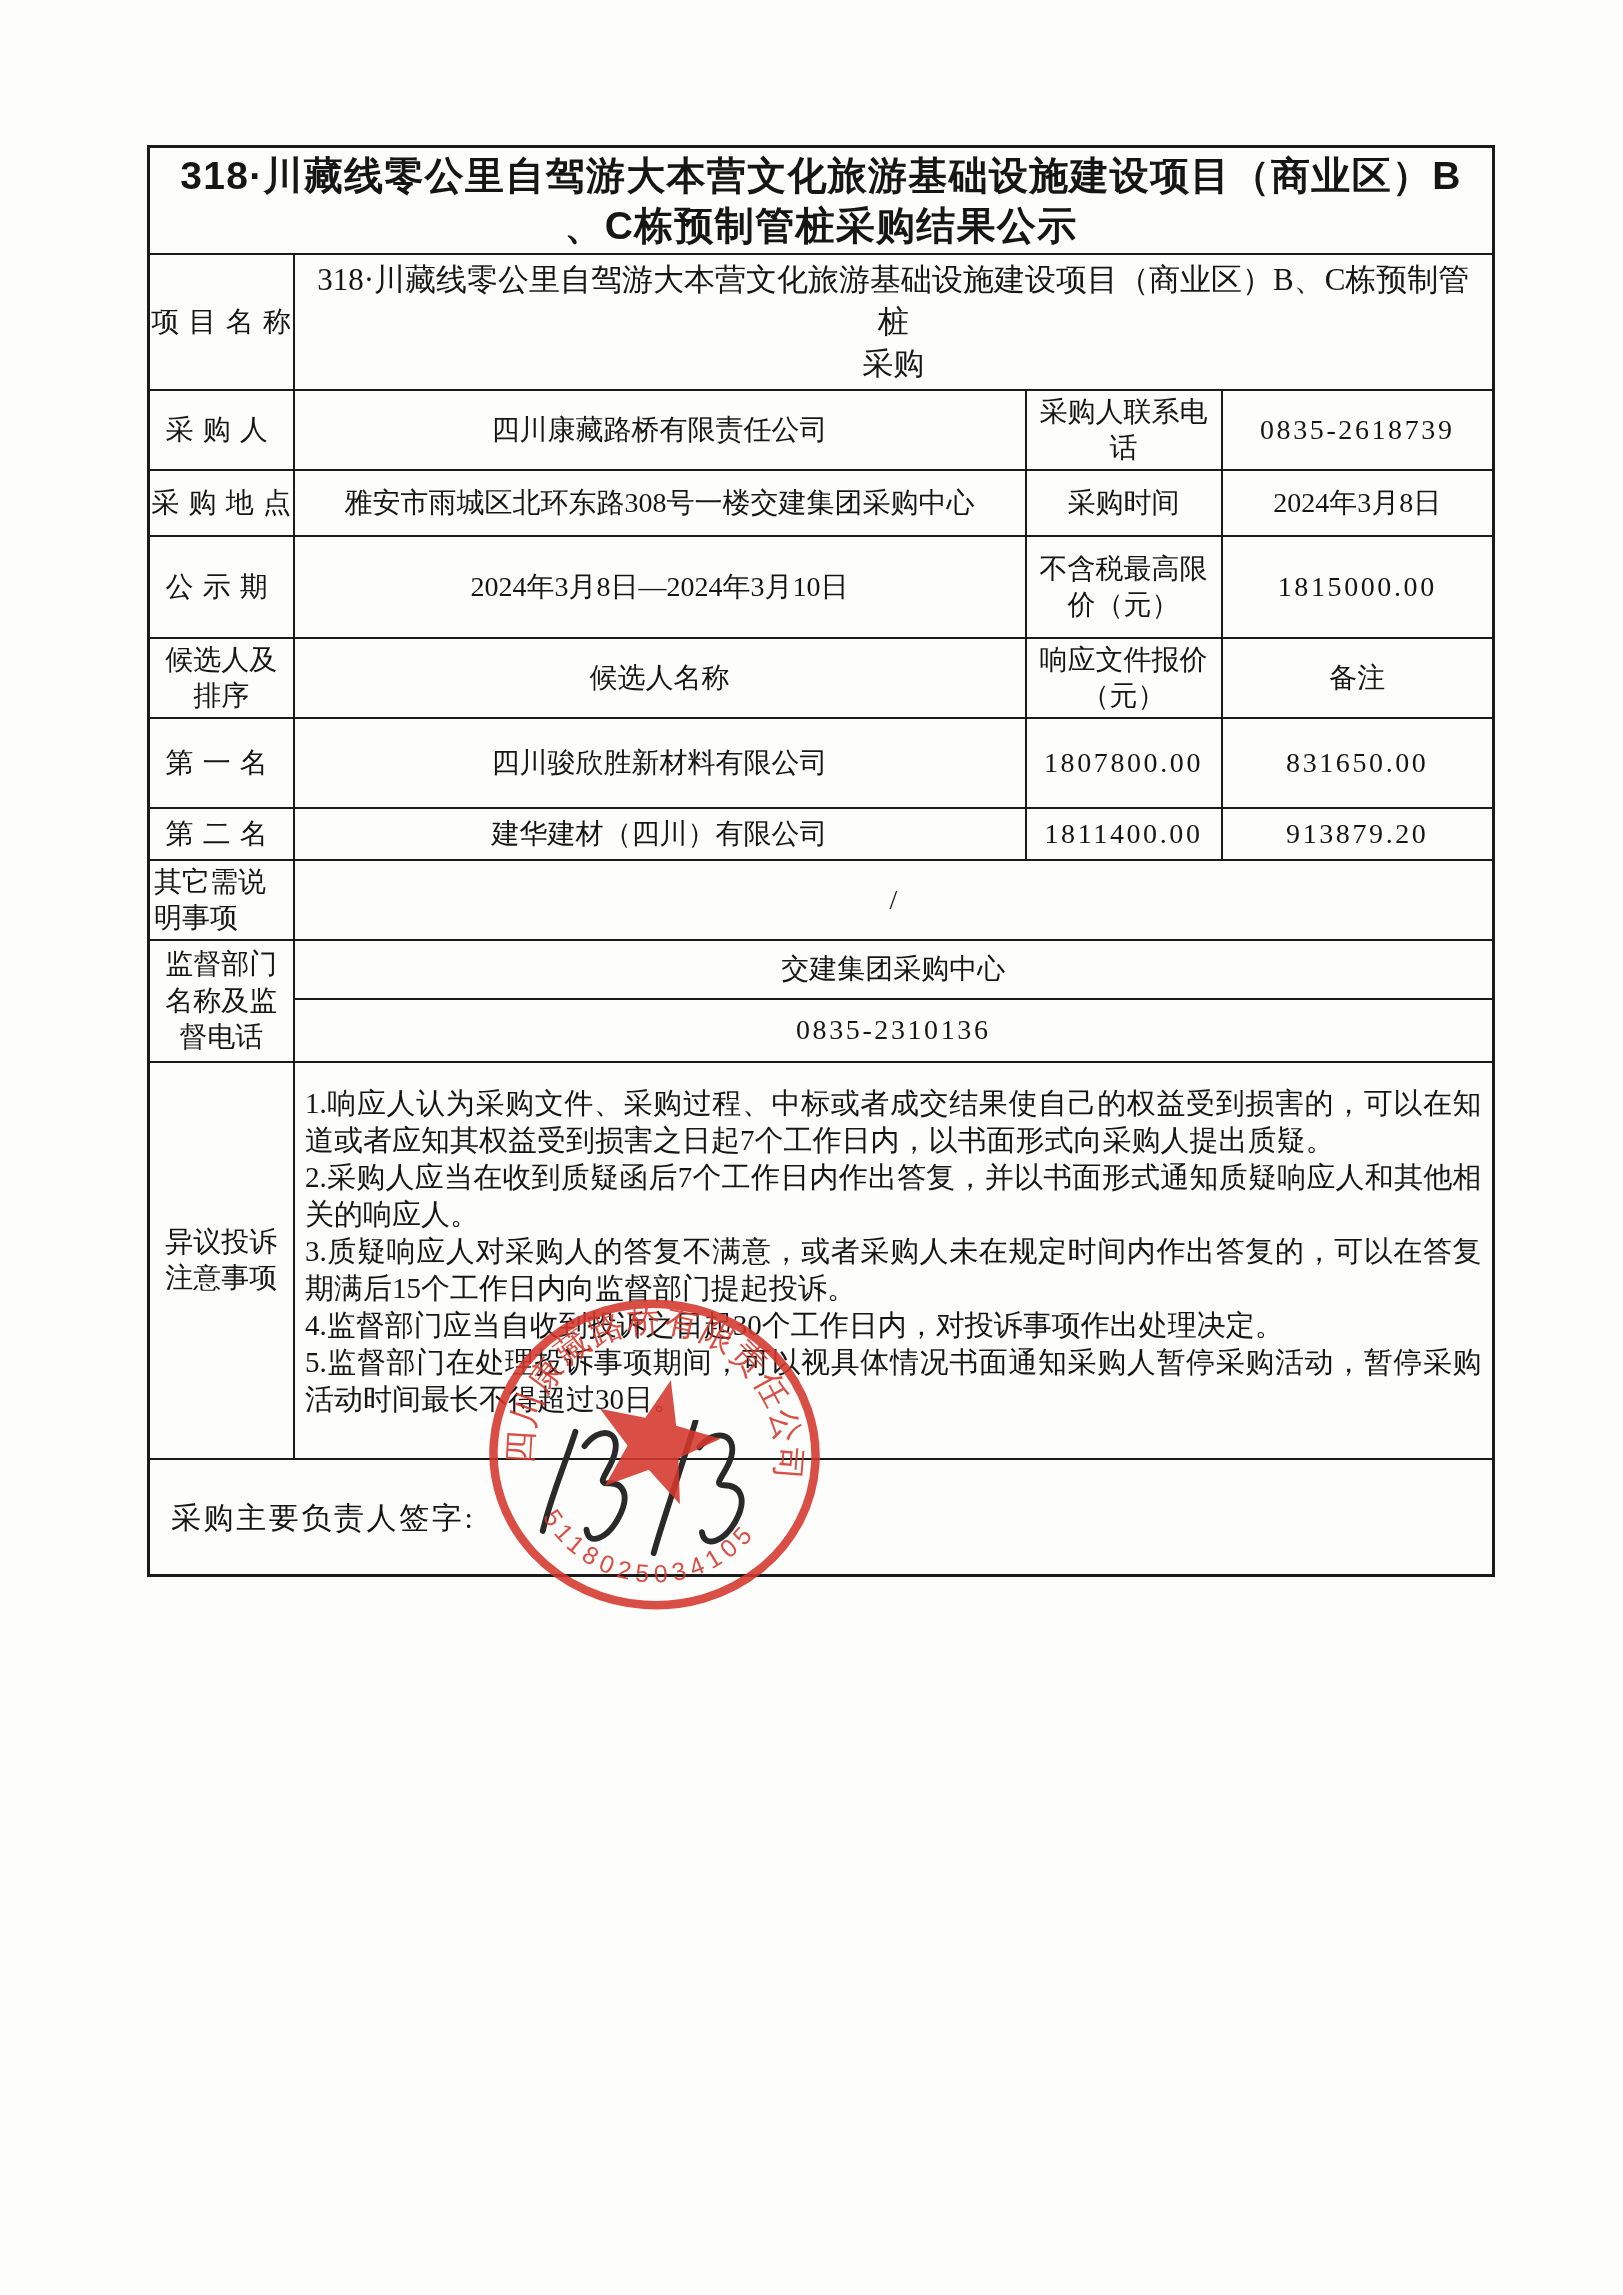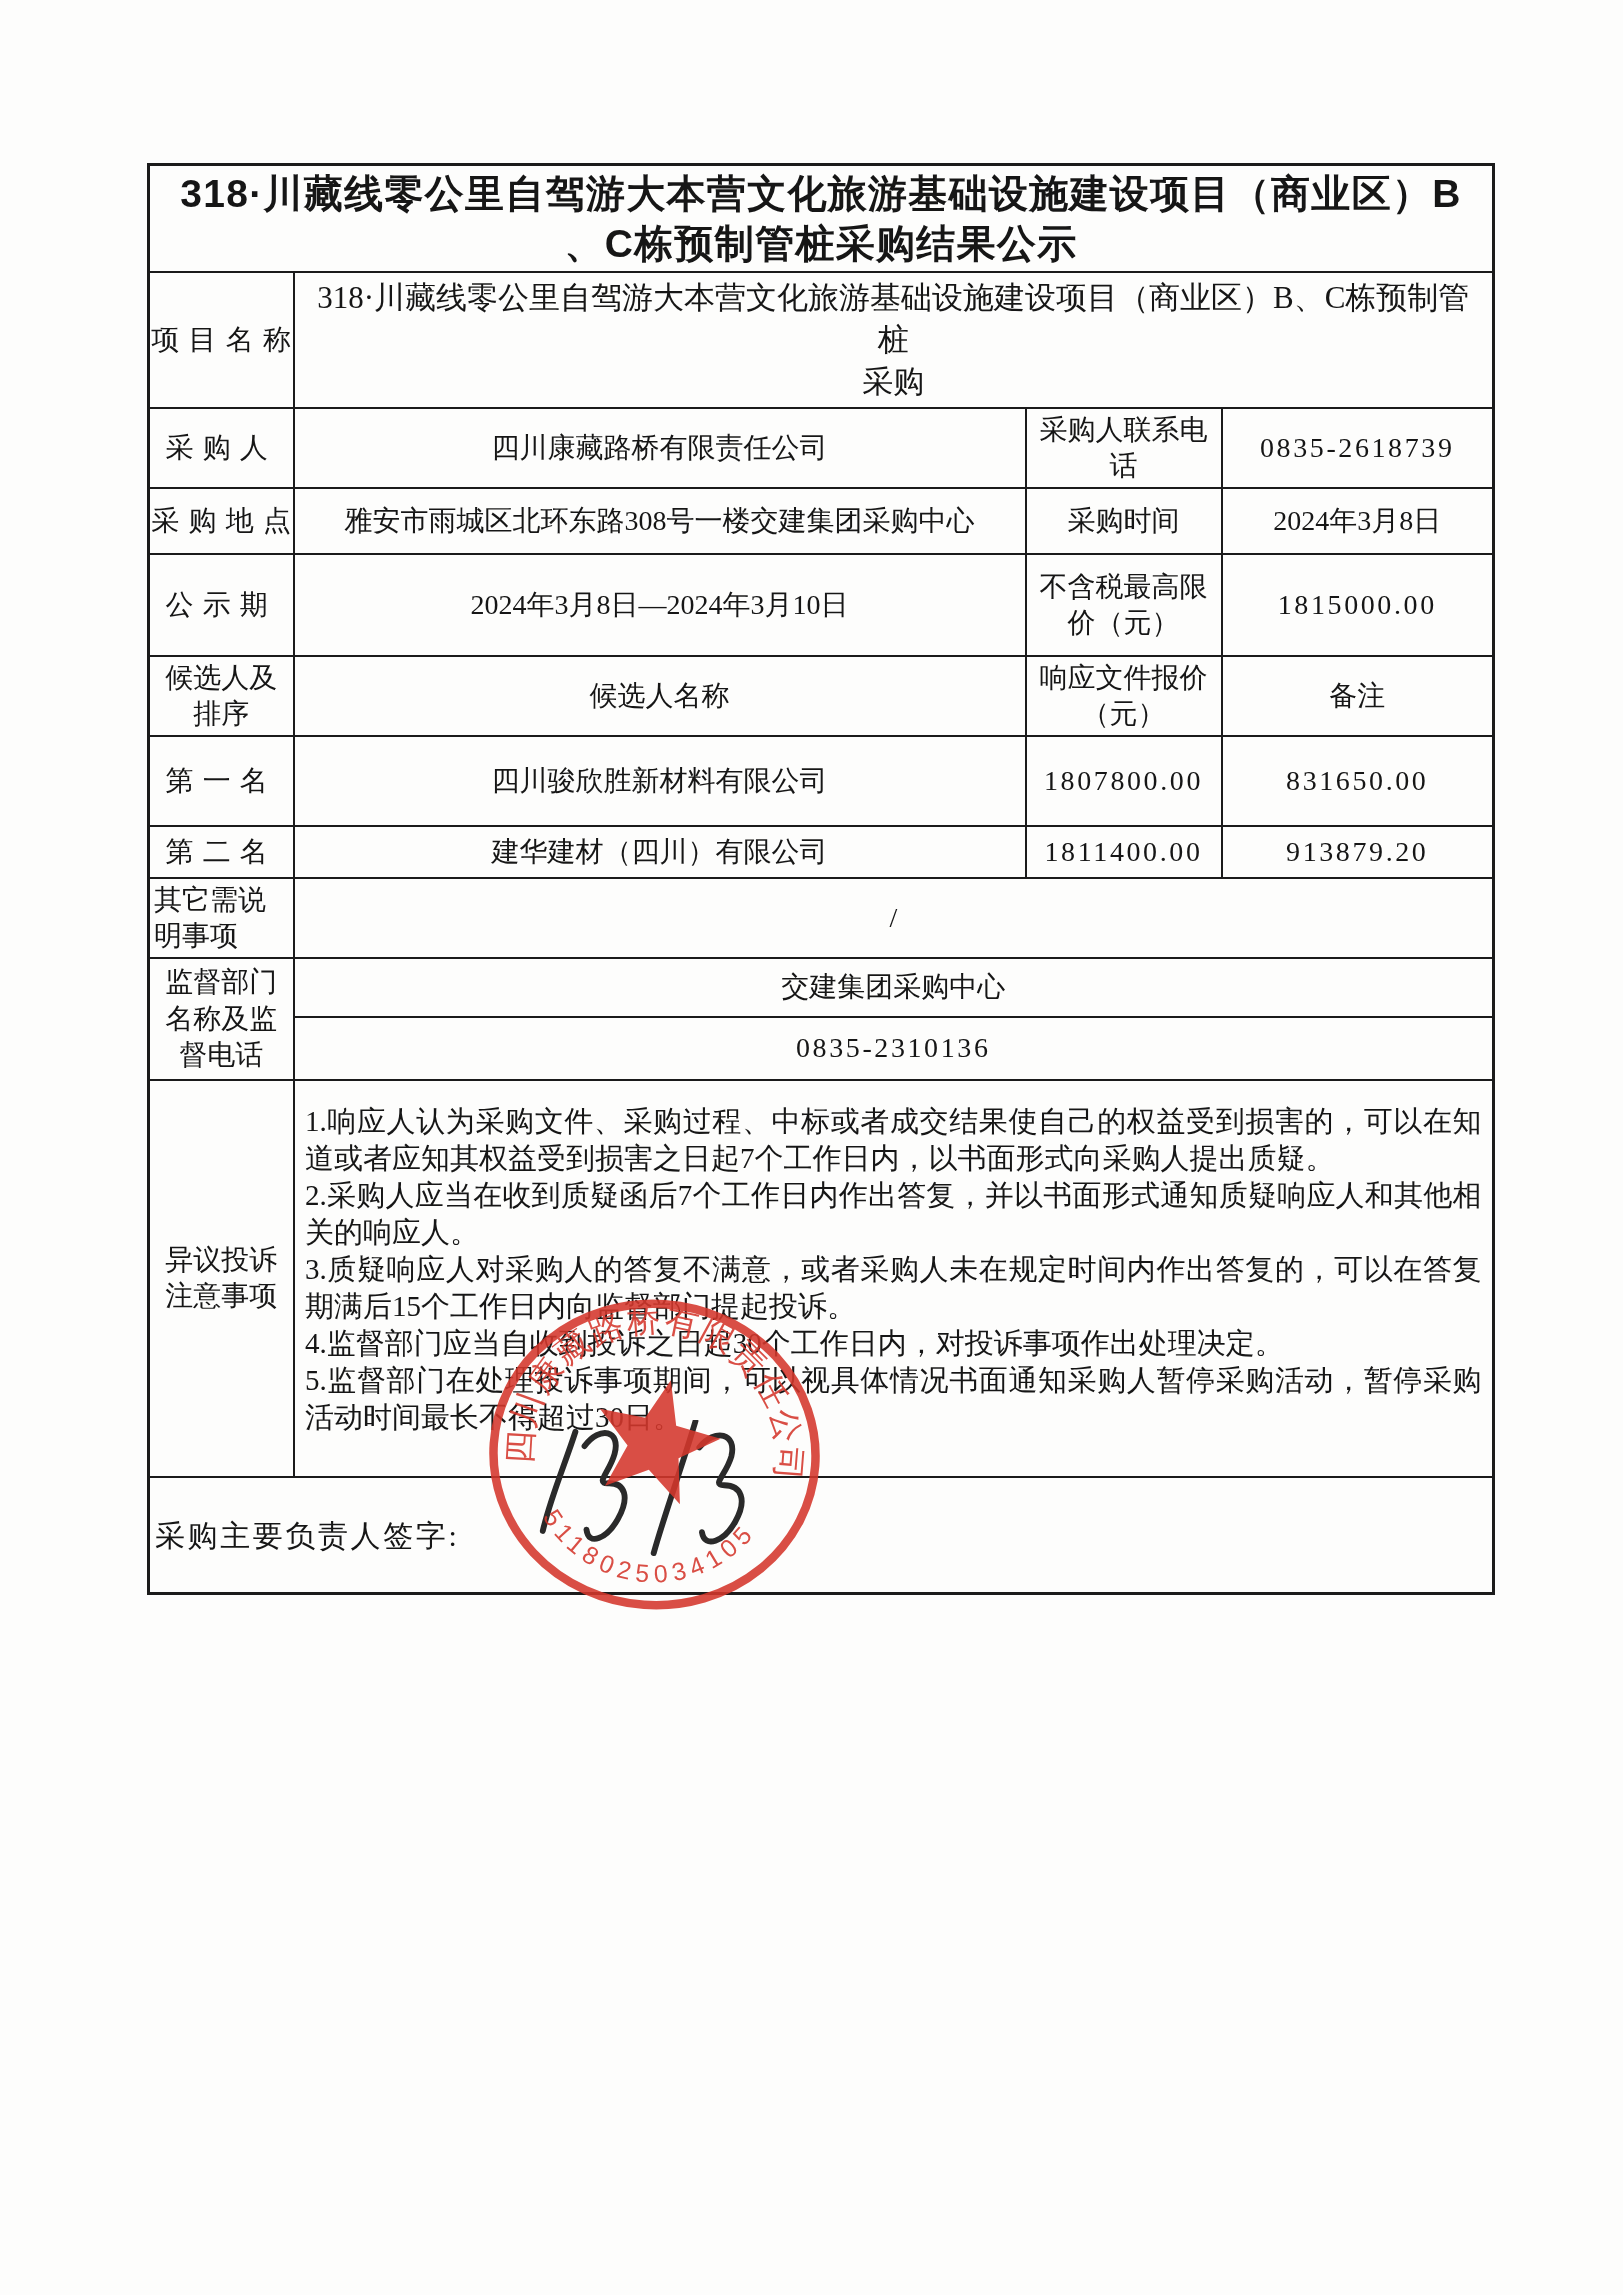--- a/index.html
+++ b/index.html
@@ -6,21 +6,21 @@
   html,body { background:#e8e8e8; }
   .page {
     position:relative;
     width:1623px; height:2295px;
     background:#fdfdfc;
     overflow:hidden;
     font-family:"Liberation Serif","DejaVu Serif",serif;
     color:#161616;
   }
   table.doc {
-    position:absolute; left:147px; top:163px;
+    position:absolute; left:147px; top:145px;
     width:1346px;
     border-collapse:collapse;
     table-layout:fixed;
     border:3.9px solid #1b1b1b;
   }
   td {
     border:2.6px solid #1b1b1b;
     text-align:center;
     vertical-align:middle;
     font-size:28px;
@@ -65,21 +65,21 @@
   td.notes p {
     font-size:29px;
     line-height:37px;
     text-align:justify;
     margin:0;
   }
   td.sign-cell {
     text-align:left;
     vertical-align:middle;
     font-size:30px;
-    padding-left:5px;
+    padding-left:21px;
     letter-spacing:2.6px;
     margin-top:20px;
   }
   .stamp-svg, .signature-svg { position:absolute; pointer-events:none; }
   .stamp-svg { left:481px; top:1281px; }
   .signature-svg { left:524px; top:1420px; }
 </style>
 </head>
 <body>
 

